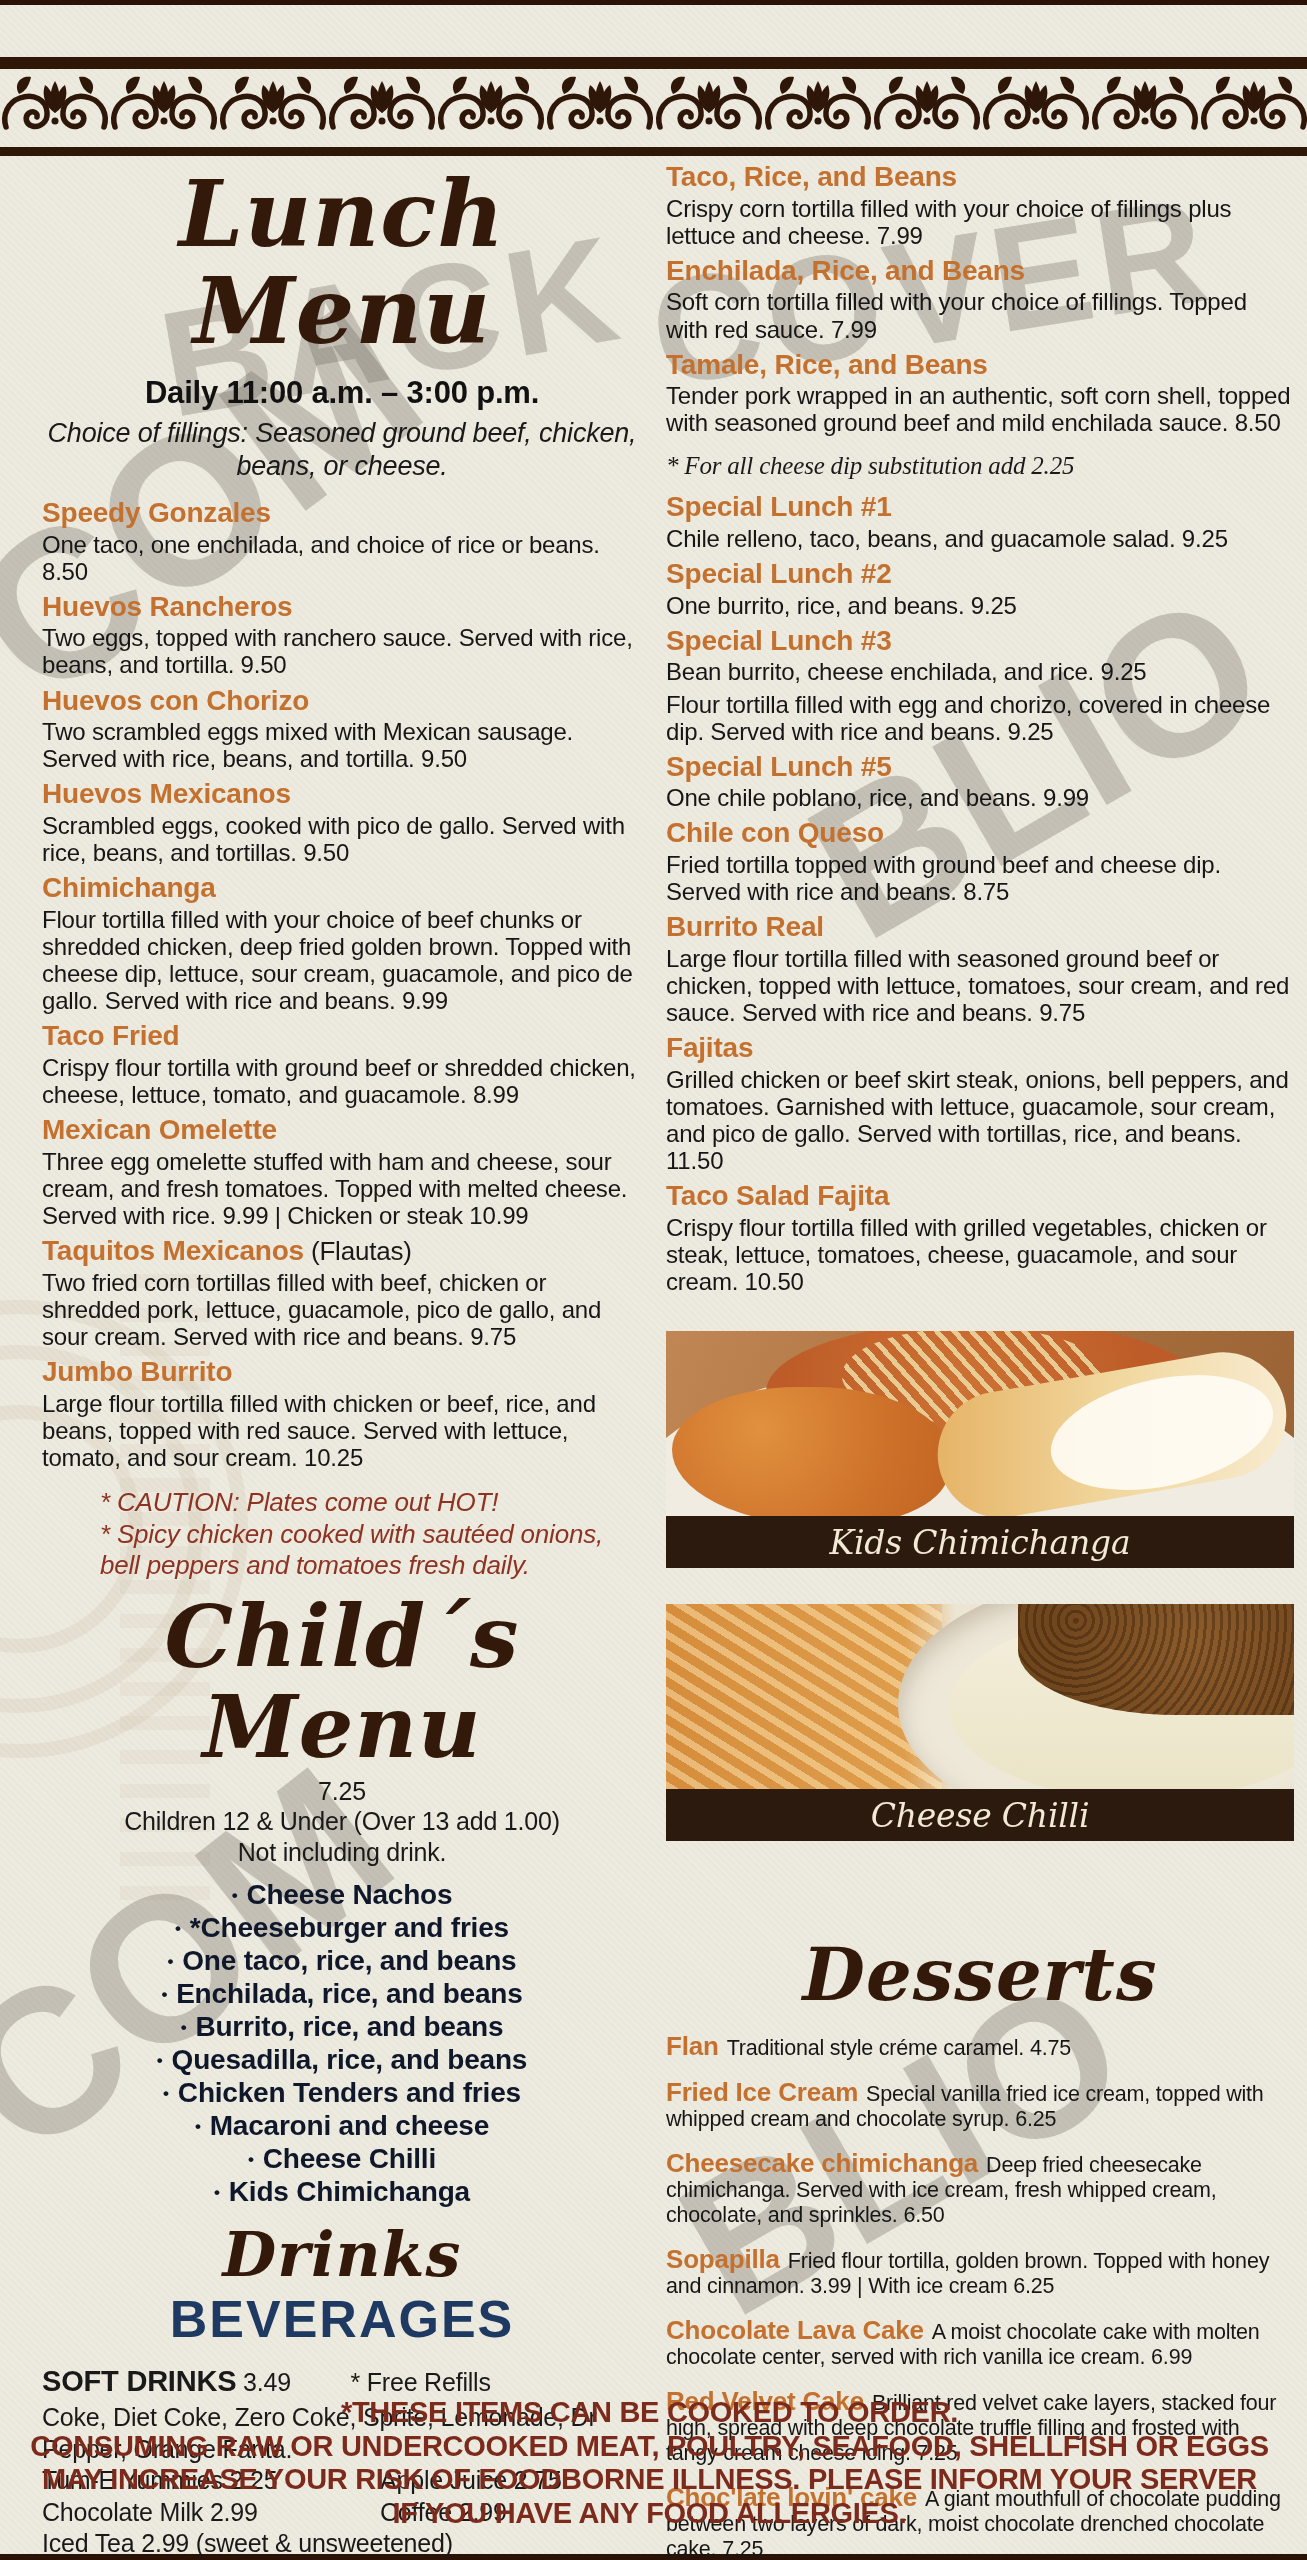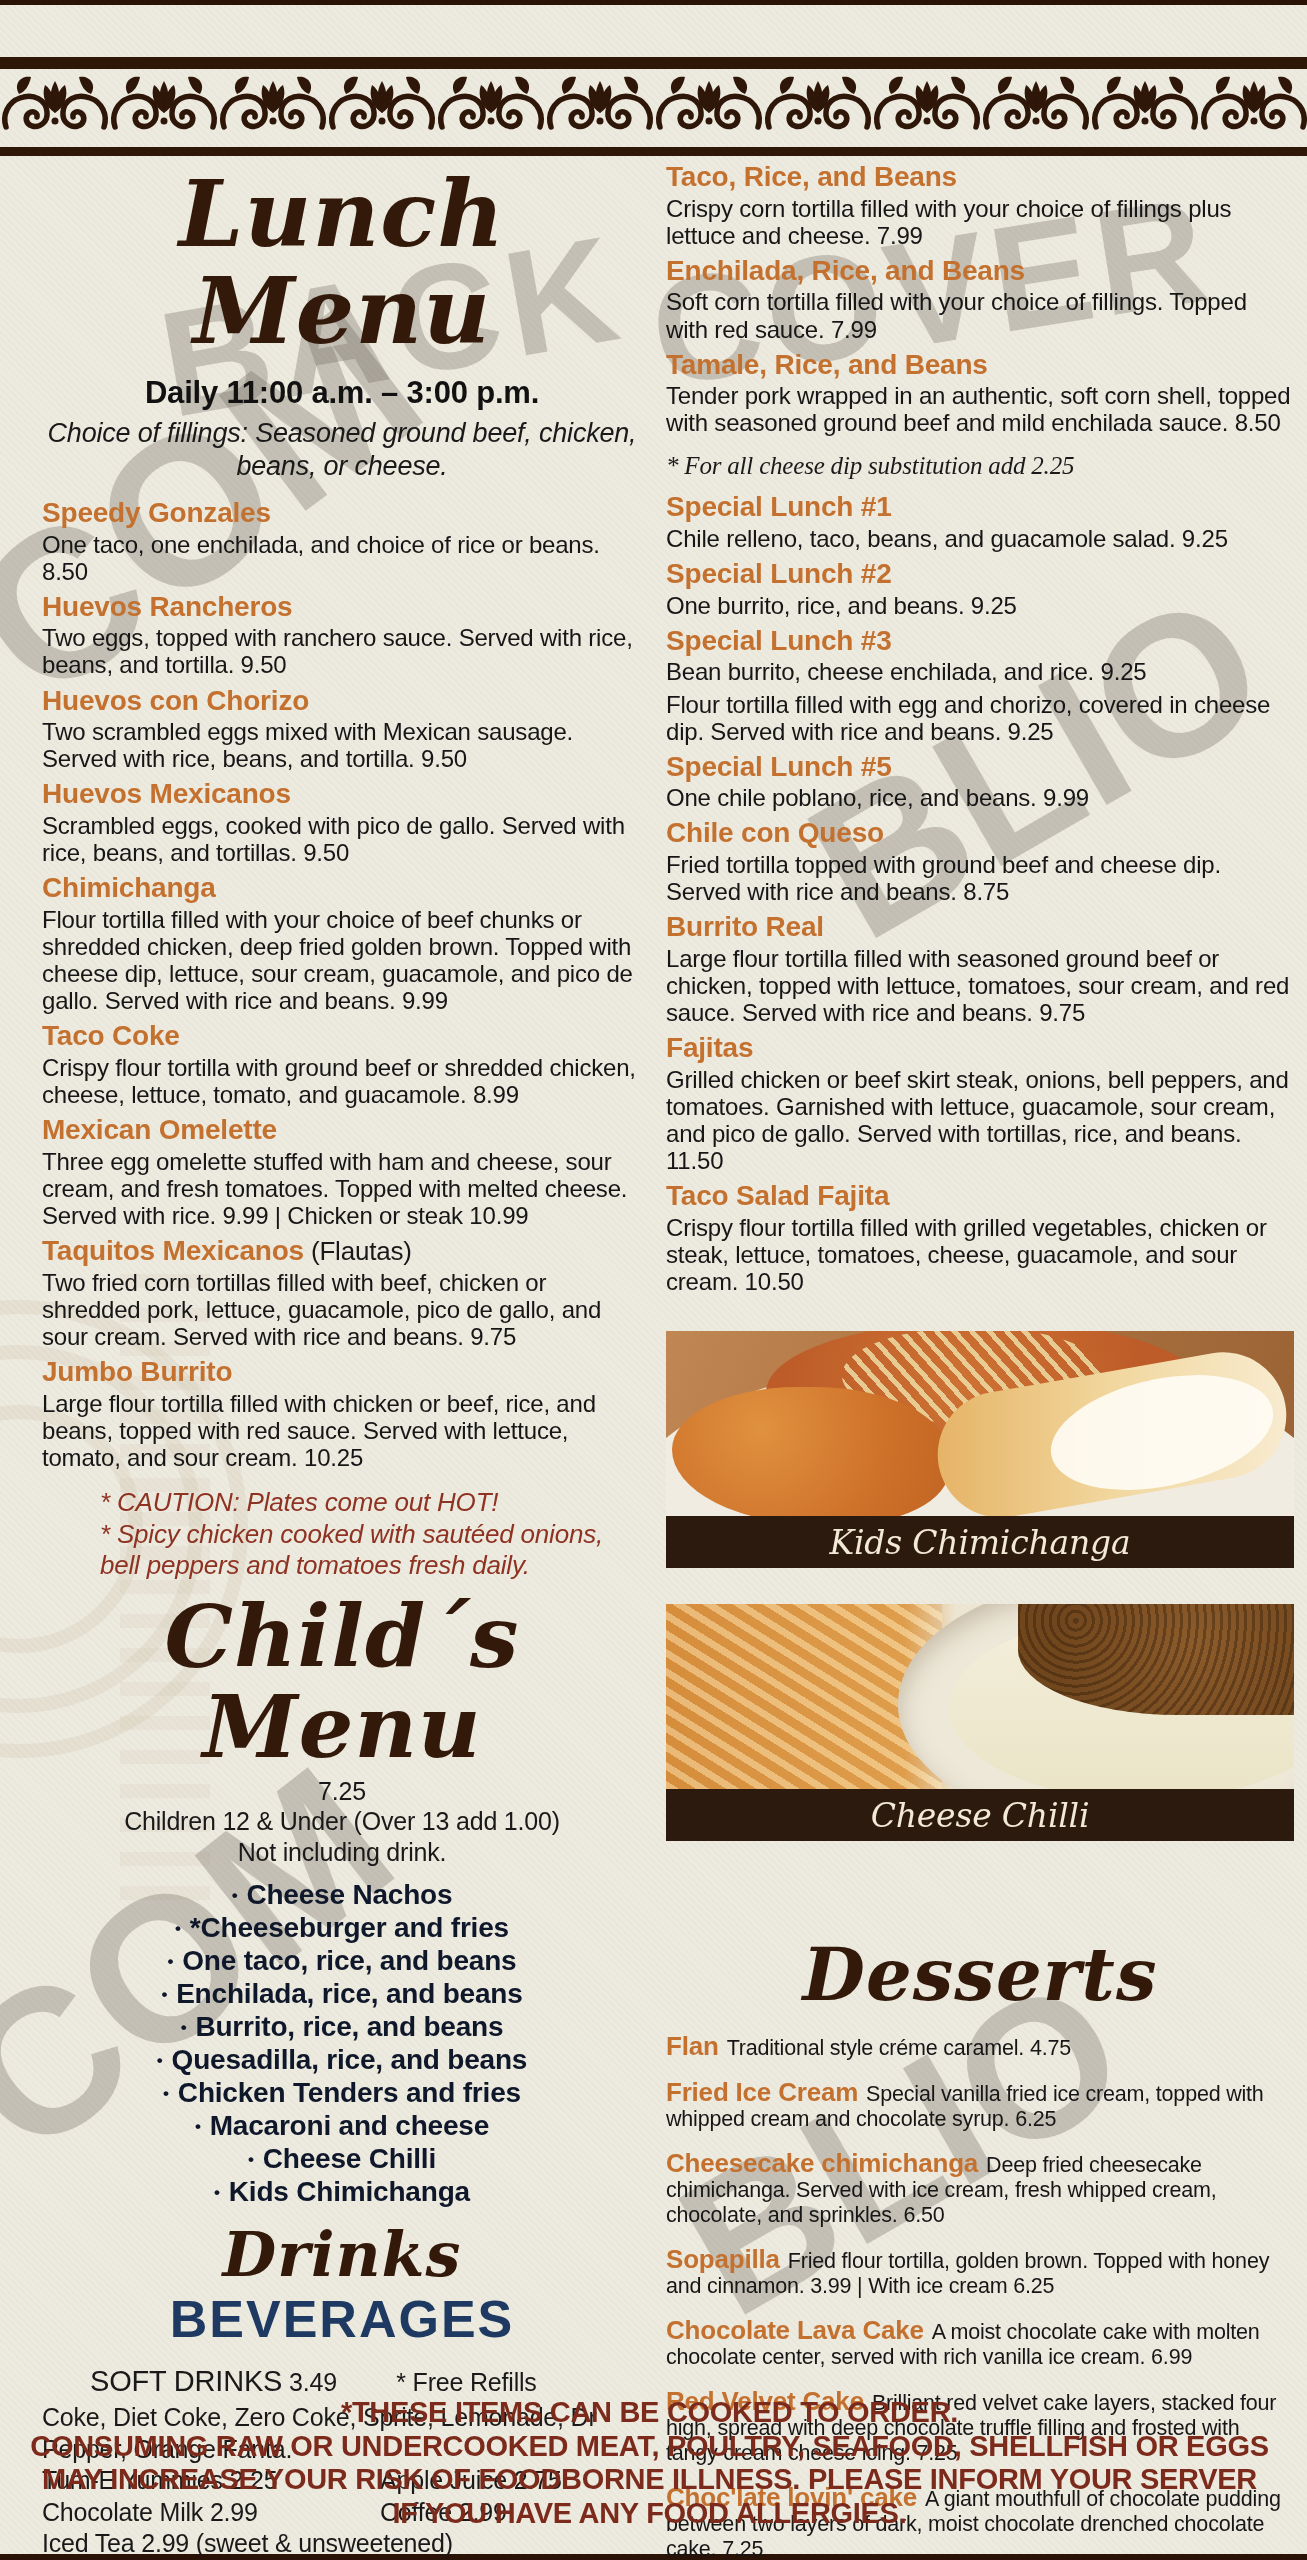--- a/index.html
+++ b/index.html
@@ -57,21 +57,21 @@
   
   .c-price{text-align:center;font-size:25px;margin-top:2px;}
   .c-note{text-align:center;font-size:25px;line-height:1.25;}
   .c-list{margin:10px 0 0 0;padding:0;list-style:none;text-align:center;}
   .c-list li{font-weight:bold;color:#0f172a;font-size:28px;line-height:1.18;}
   .blt{font-size:17px;vertical-align:3px;margin-right:9px;}
   
   .beverages{font-weight:bold;font-size:52px;color:#1e3a63;text-align:center;letter-spacing:2px;margin:2px 0 14px 0;}
   .soft{font-size:25px;line-height:1.26;}
   .soft .row1{margin-bottom:2px;}
-  .soft-label{font-weight:normal;font-size:29px;margin-left:48px;}
+  .soft-label{font-weight:bold;font-size:29px;}
   .soft-gap{display:inline-block;width:46px;}
   .pair{display:flex;}
   .pair .pl{width:338px;}
   
   .photo{position:relative;width:628px;margin-top:36px;}
   .photo .img{position:relative;height:185px;overflow:hidden;}
   .photo .cap{height:52px;background:#2d1a0e;color:#f2e9d6;font-family:"DejaVu Serif", serif;font-style:italic;
     font-size:33px;display:flex;align-items:center;justify-content:center;}
   .p1 .img{background:linear-gradient(110deg,#c08653 0%,#a96f3e 55%,#9a6234 100%);}
   .p1 .plate{position:absolute;left:-6%;top:14%;width:112%;height:160%;border-radius:50%;background:#f1ece1;}
@@ -171,21 +171,21 @@
   </div>
   <div class="mi">
     <div class="mi-name">Huevos Mexicanos</div>
     <div class="mi-desc">Scrambled eggs, cooked with pico de gallo. Served with rice, beans, and tortillas. 9.50</div>
   </div>
   <div class="mi">
     <div class="mi-name">Chimichanga</div>
     <div class="mi-desc">Flour tortilla filled with your choice of beef chunks or shredded chicken, deep fried golden brown. Topped with cheese dip, lettuce, sour cream, guacamole, and pico de gallo. Served with rice and beans. 9.99</div>
   </div>
   <div class="mi">
-    <div class="mi-name">Taco Coke</div>
+    <div class="mi-name">Taco Fried</div>
     <div class="mi-desc">Crispy flour tortilla with ground beef or shredded chicken, cheese, lettuce, tomato, and guacamole. 8.99</div>
   </div>
   <div class="mi">
     <div class="mi-name">Mexican Omelette</div>
     <div class="mi-desc">Three egg omelette stuffed with ham and cheese, sour cream, and fresh tomatoes. Topped with melted cheese. Served with rice. 9.99  |  Chicken or steak 10.99</div>
   </div>
   <div class="mi">
     <div class="mi-name"><span>Taquitos Mexicanos</span><span class="mi-suffix"> (Flautas)</span></div>
     <div class="mi-desc">Two fried corn tortillas filled with beef, chicken or shredded pork, lettuce, guacamole, pico de gallo, and sour cream. Served with rice and beans. 9.75</div>
   </div>

